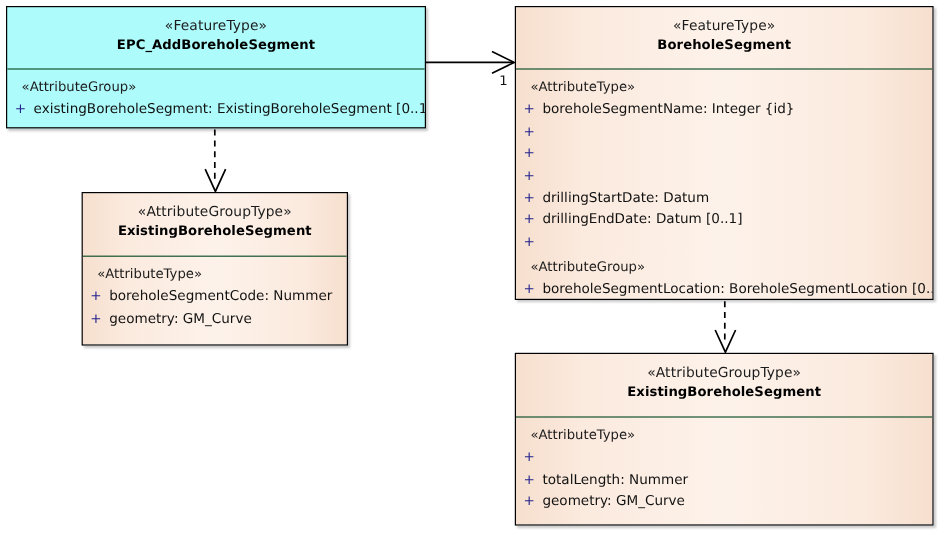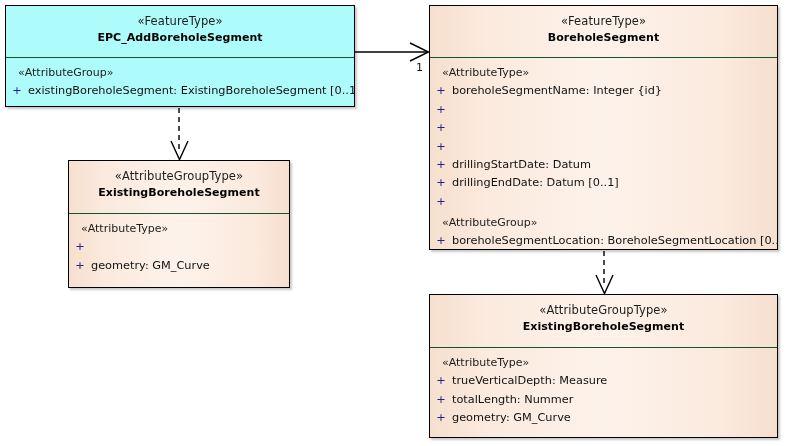--- a/index.html
+++ b/index.html
@@ -188,38 +188,38 @@
 
   <div class="uml-class peach" style="left:68px; top:160px; width:222px; height:128px;">
     <div class="uml-header" style="height:53px;">
       <span class="stereotype">«AttributeGroupType»</span>
       <span class="cls-name">ExistingBoreholeSegment</span>
     </div>
     <div class="uml-body">
       <div class="grp-stereotype">«AttributeType»</div>
       <div class="attr-row">
         <span class="attr-vis">+</span>
+        <span class="attr-text">boreholeSegmentCode: Nummer</span>
       </div>
       <div class="attr-row">
         <span class="attr-vis">+</span>
         <span class="attr-text">geometry: GM_Curve</span>
       </div>
     </div>
   </div>
 
   <div class="uml-class peach" style="left:429px; top:294px; width:349px; height:144px;">
     <div class="uml-header" style="height:53px;">
       <span class="stereotype">«AttributeGroupType»</span>
       <span class="cls-name">ExistingBoreholeSegment</span>
     </div>
     <div class="uml-body">
       <div class="grp-stereotype">«AttributeType»</div>
       <div class="attr-row">
         <span class="attr-vis">+</span>
-        <span class="attr-text">trueVerticalDepth: Measure</span>
       </div>
       <div class="attr-row">
         <span class="attr-vis">+</span>
         <span class="attr-text">totalLength: Nummer</span>
       </div>
       <div class="attr-row">
         <span class="attr-vis">+</span>
         <span class="attr-text">geometry: GM_Curve</span>
       </div>
     </div>

